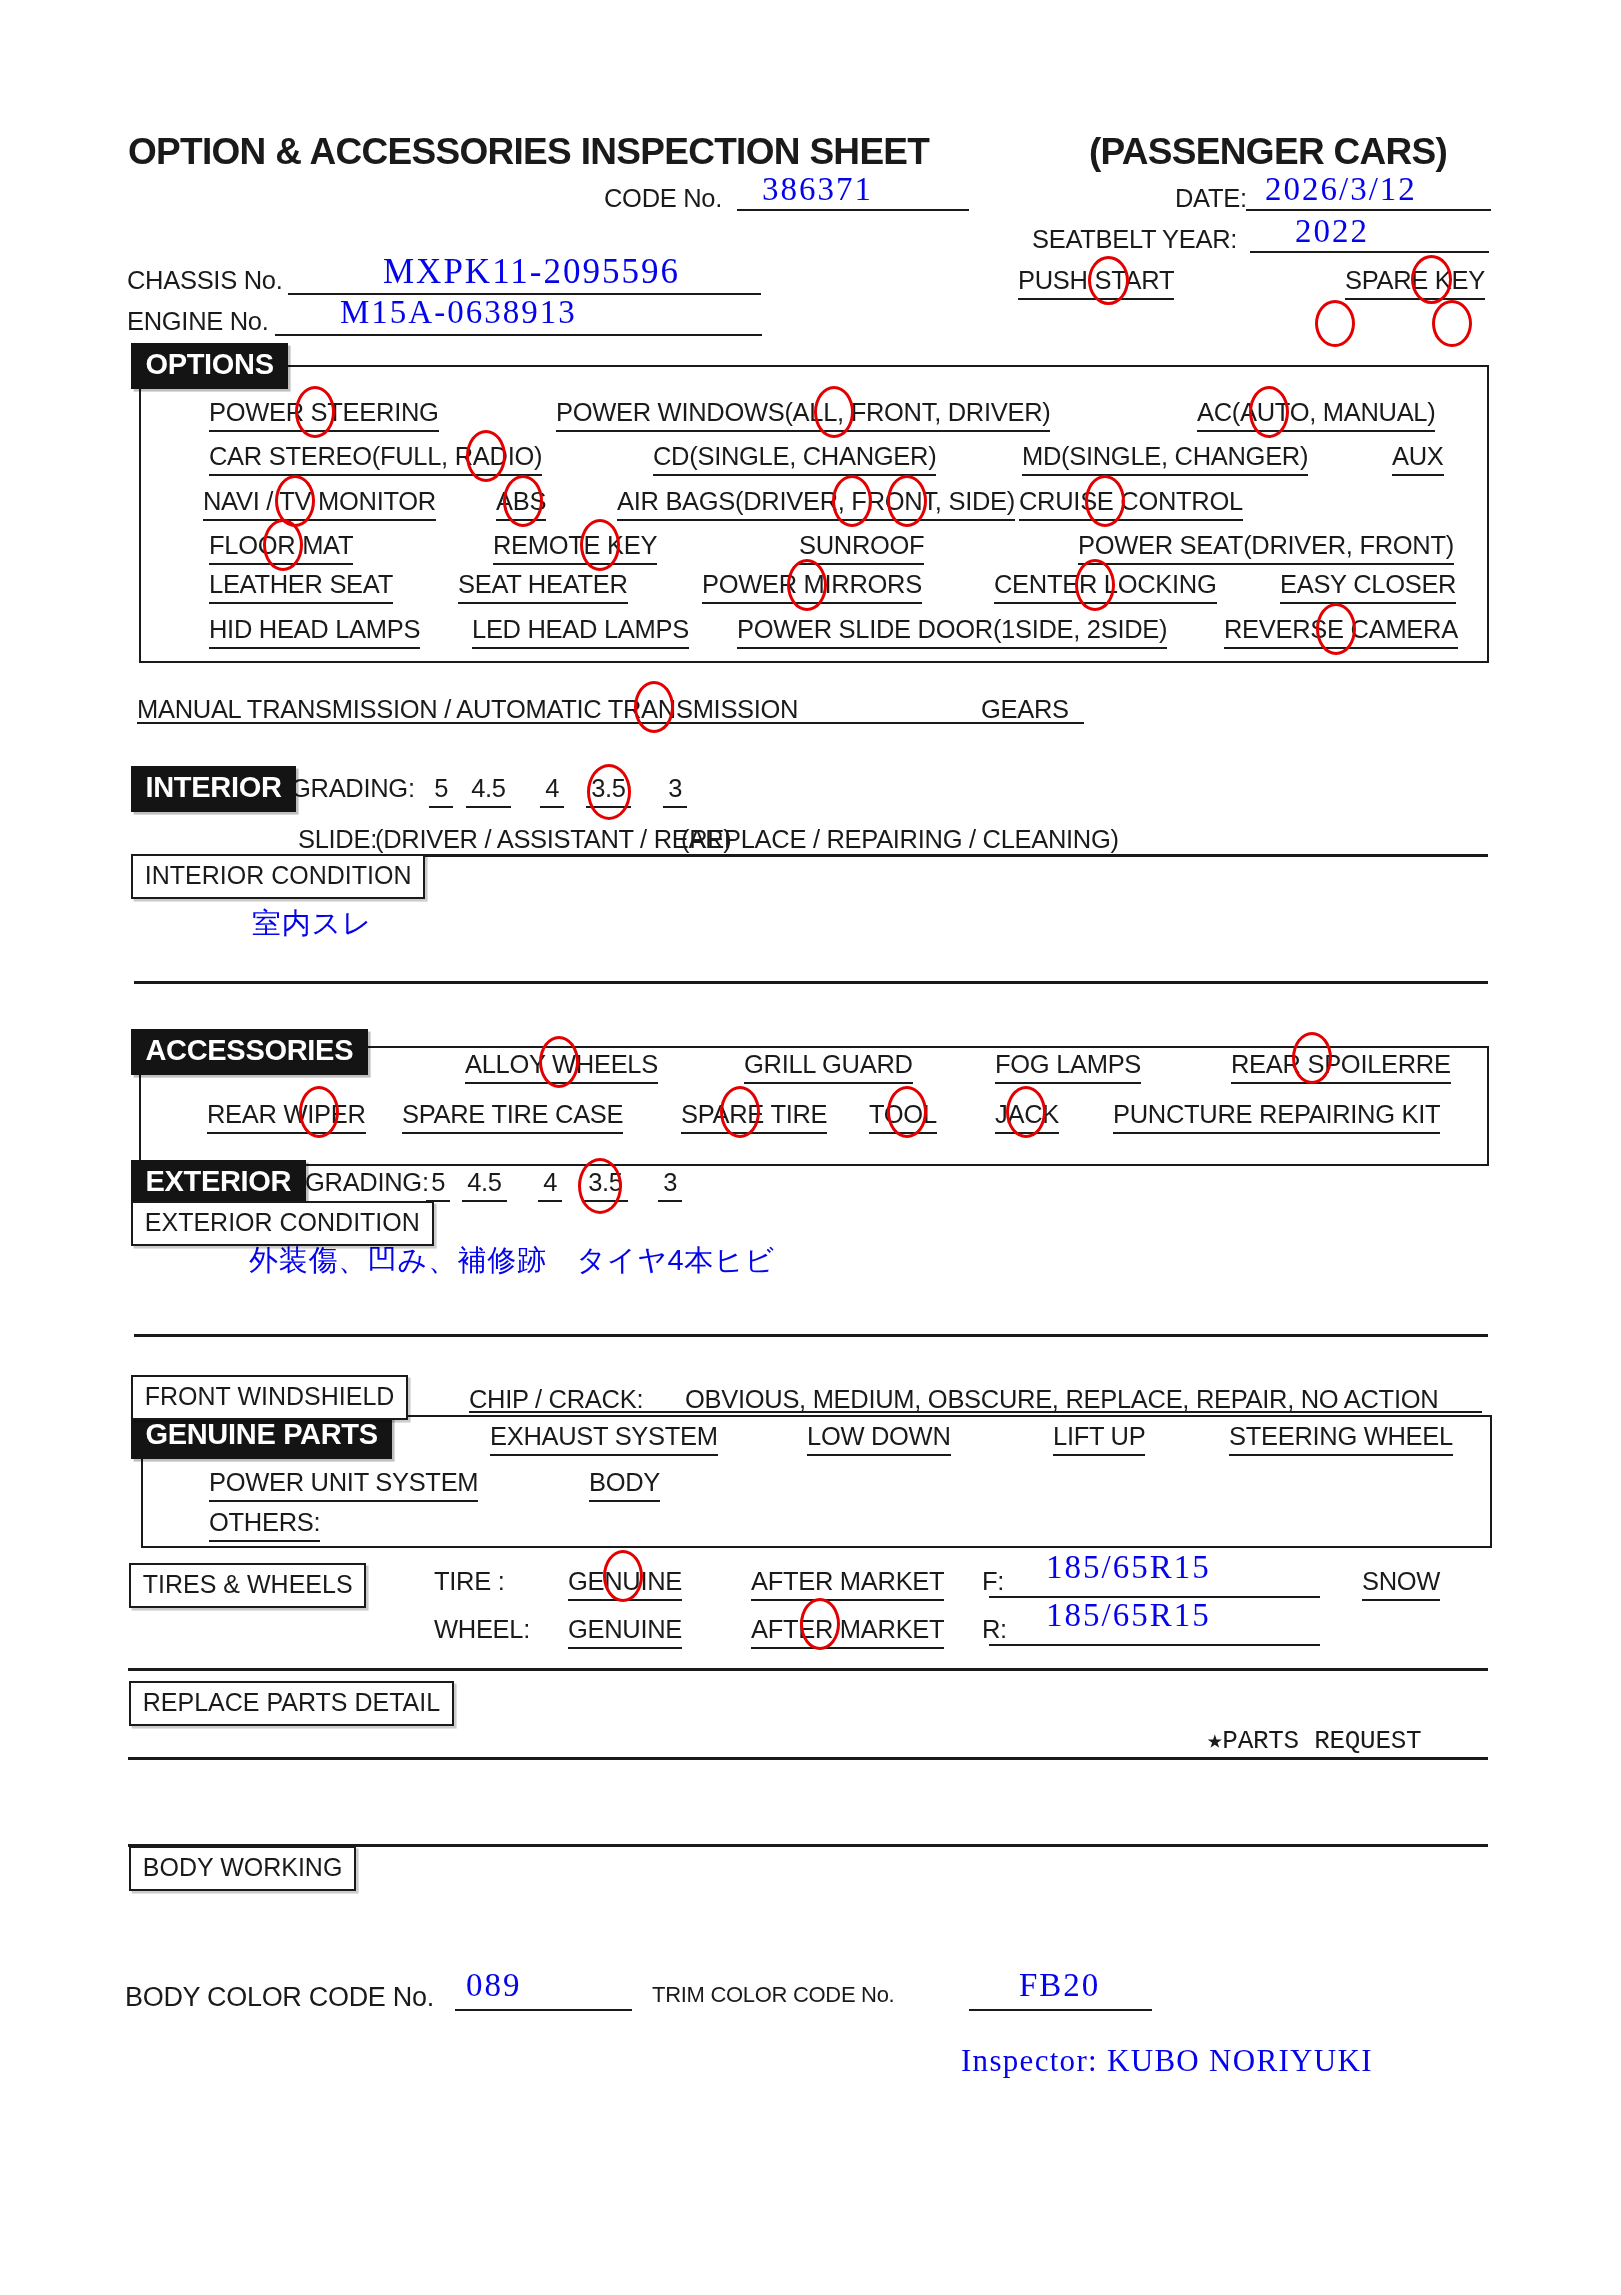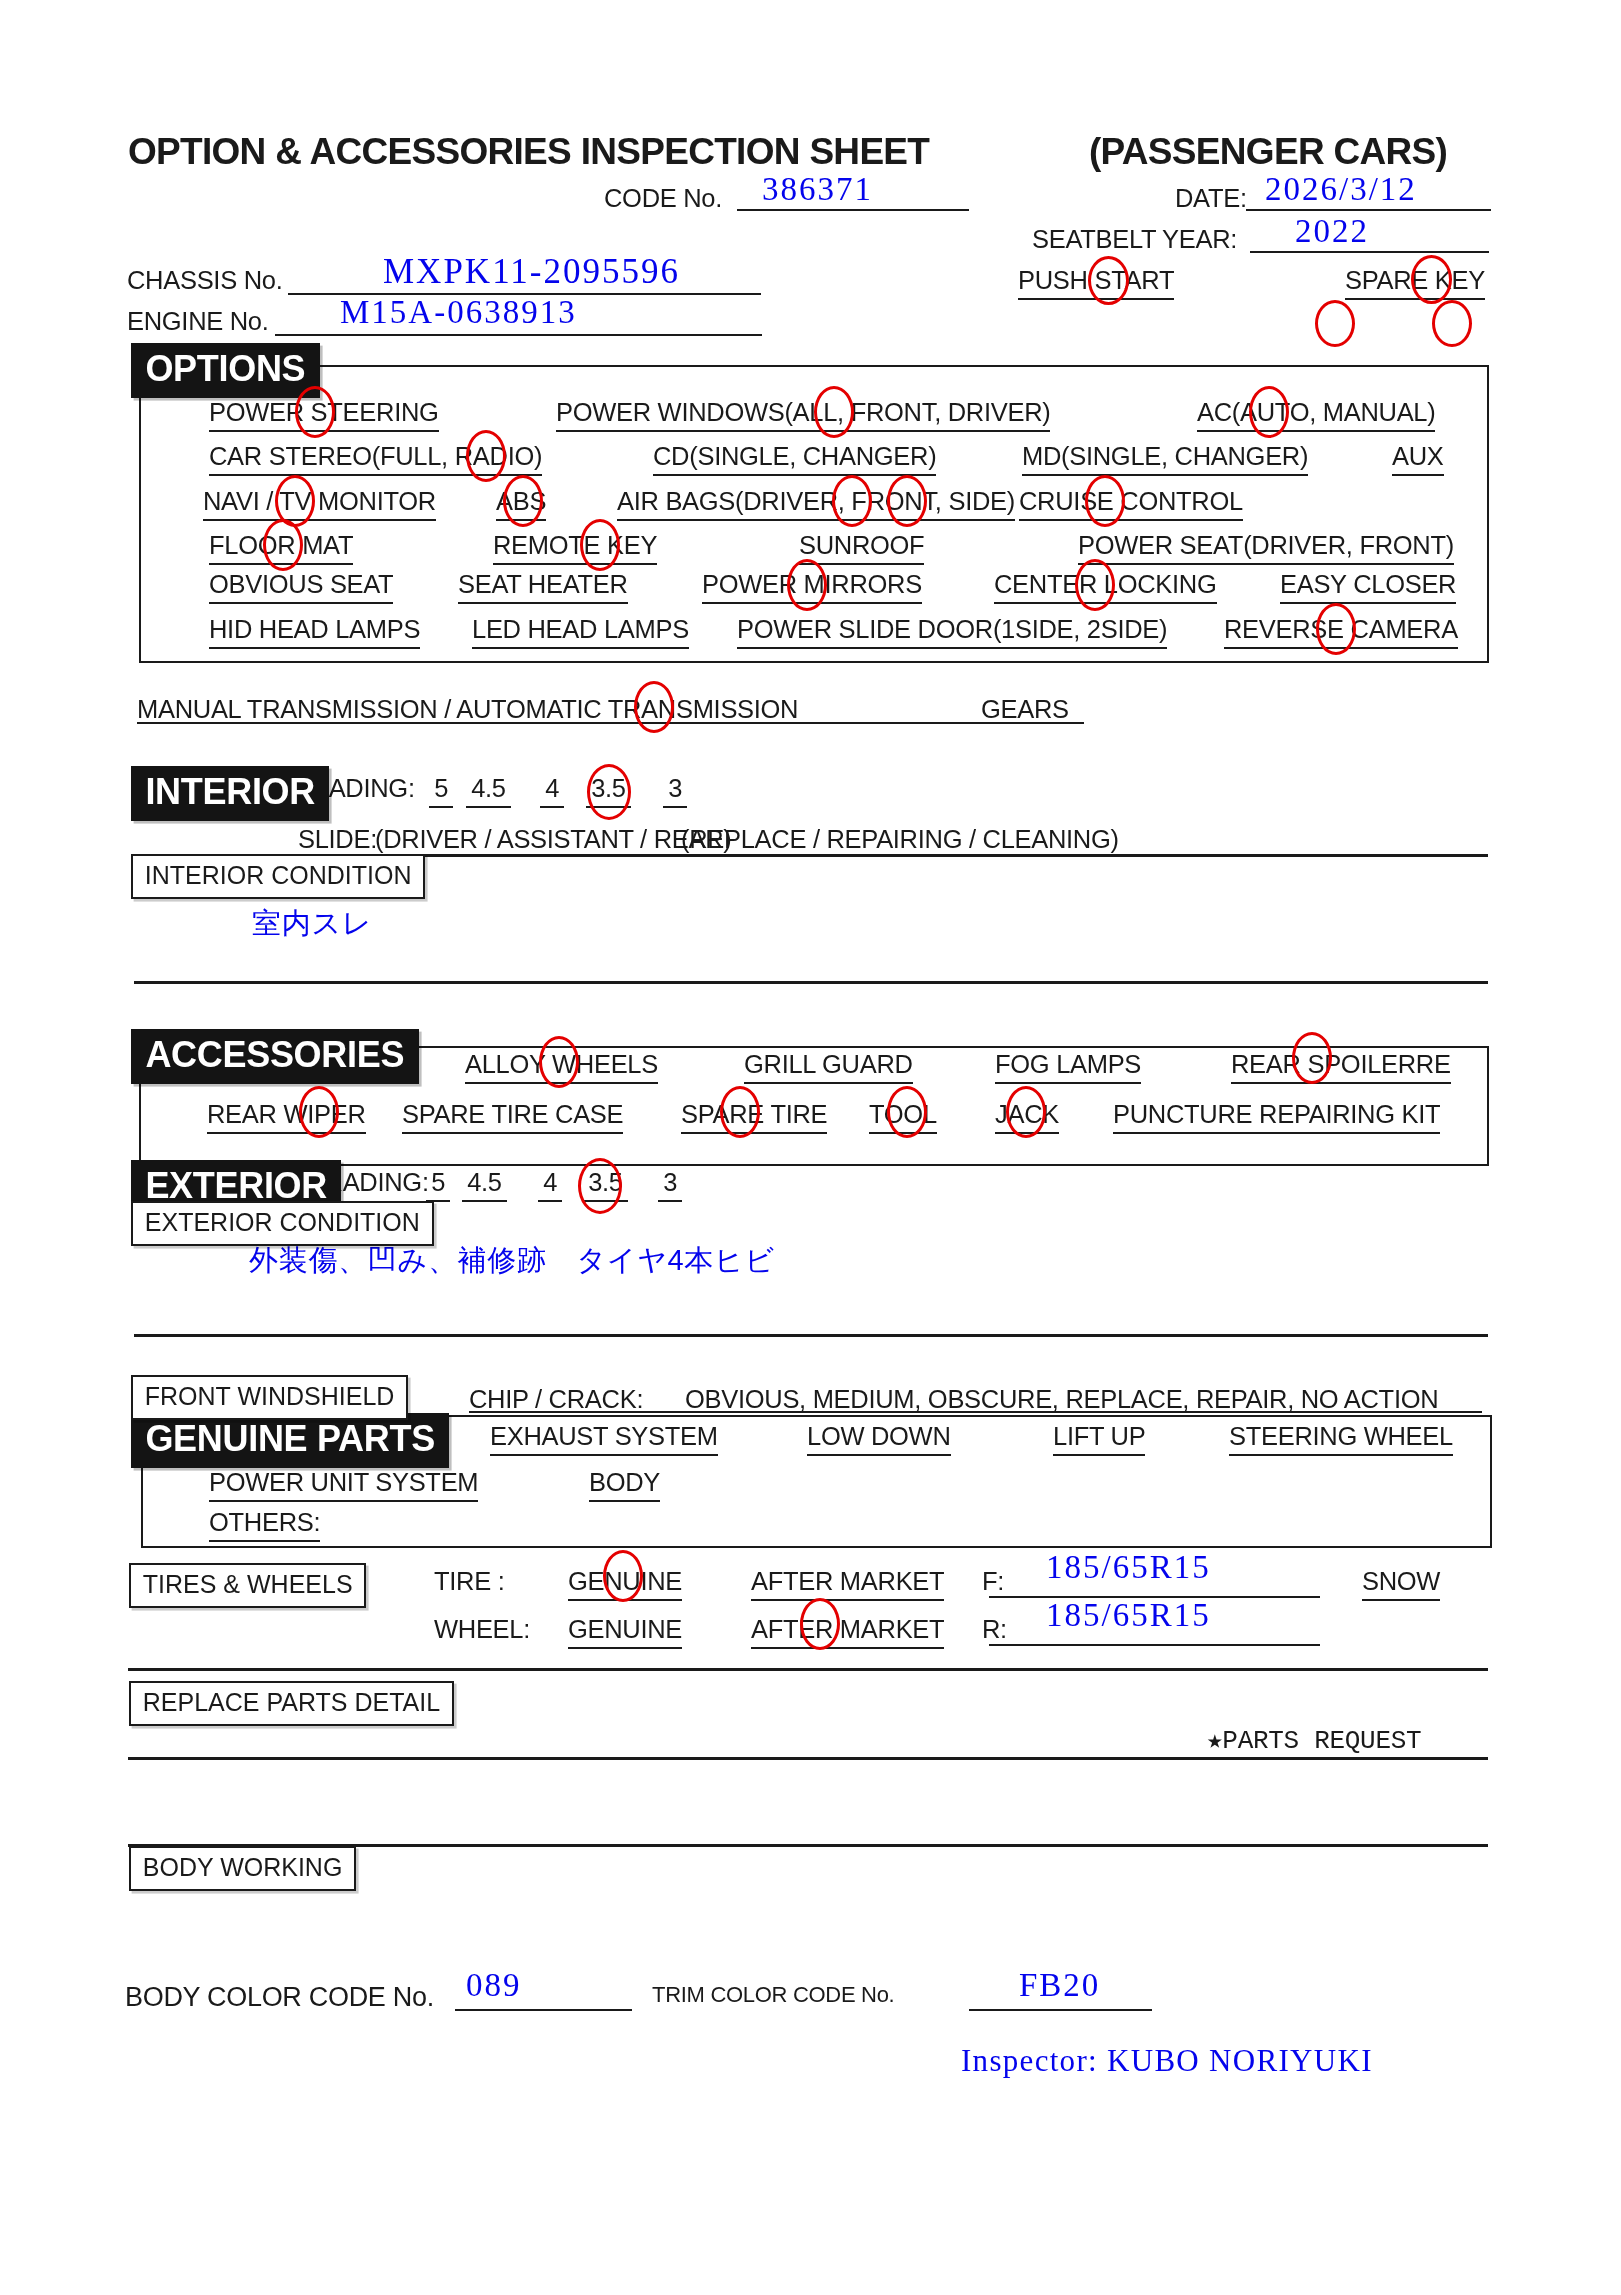--- a/index.html
+++ b/index.html
@@ -7,21 +7,21 @@
   .page{position:relative;width:1622px;height:2295px;background:#fff;
         font-family:"Liberation Sans",sans-serif;color:var(--ink);overflow:hidden;}
   .abs{position:absolute;white-space:nowrap;}
   .lbl{font-size:25.5px;letter-spacing:-0.3px;}
   .big{font-size:37px;font-weight:bold;letter-spacing:-0.7px;}
   .opt{font-size:25.5px;letter-spacing:-0.3px;border-bottom:2.6px solid var(--ink);padding-bottom:3.3px;}
   .val{font-family:"Liberation Serif","DejaVu Serif",serif;color:var(--blue);
        font-size:33px;letter-spacing:2px;}
   .uline{position:absolute;height:0;border-bottom:2.6px solid var(--ink);}
   .hline{position:absolute;height:0;border-top:3.3px solid var(--ink);}
-  .secbox{position:absolute;background:#141414;color:#fff;font-weight:bold;font-size:36px;
+  .secbox{position:absolute;background:#141414;color:#fff;font-weight:bold;font-size:29px;
           padding:5.2px 14.4px 7.8px;letter-spacing:-0.3px;white-space:nowrap;z-index:3;
           box-shadow:2.6px 2.6px 0 rgba(0,0,0,0.25);}
   .obox{position:absolute;background:#fff;border:2.6px solid var(--ink);font-size:25px;
         padding:5.2px 11.8px 6.5px;white-space:nowrap;z-index:3;box-shadow:2.6px 2.6px 0 rgba(0,0,0,0.2);}
   .box{position:absolute;border:2.6px solid var(--ink);z-index:1;}
   .orow{position:absolute;left:0;width:100%;z-index:2;}
   .orow > span{position:absolute;top:0;}
   .circ{position:absolute;border:3.3px solid var(--red);border-radius:50%;z-index:6;background:transparent;}
   .jnote{color:var(--blue);font-size:29px;letter-spacing:0.7px;}
   .star{font-family:Liberation Mono, monospace;font-size:26px;letter-spacing:-0.3px;}
@@ -76,21 +76,21 @@
     <span class="opt" style="left:617px">AIR BAGS(DRIVER, FRONT, SIDE)</span>
     <span class="opt" style="left:1019px">CRUISE CONTROL</span>
   </div>
   <div class="orow" style="top:531px">
     <span class="opt" style="left:209px">FLOOR MAT</span>
     <span class="opt" style="left:493px">REMOTE KEY</span>
     <span class="opt" style="left:799px">SUNROOF</span>
     <span class="opt" style="left:1078px">POWER SEAT(DRIVER, FRONT)</span>
   </div>
   <div class="orow" style="top:570px">
-    <span class="opt" style="left:209px">OBVIOUS SEAT</span>
+    <span class="opt" style="left:209px">LEATHER SEAT</span>
     <span class="opt" style="left:458px">SEAT HEATER</span>
     <span class="opt" style="left:702px">POWER MIRRORS</span>
     <span class="opt" style="left:994px">CENTER LOCKING</span>
     <span class="opt" style="left:1280px">EASY CLOSER</span>
   </div>
   <div class="orow" style="top:615px">
     <span class="opt" style="left:209px">HID HEAD LAMPS</span>
     <span class="opt" style="left:472px">LED HEAD LAMPS</span>
     <span class="opt" style="left:737px">POWER SLIDE DOOR(1SIDE,  2SIDE)</span>
     <span class="opt" style="left:1224px">REVERSE CAMERA</span>

